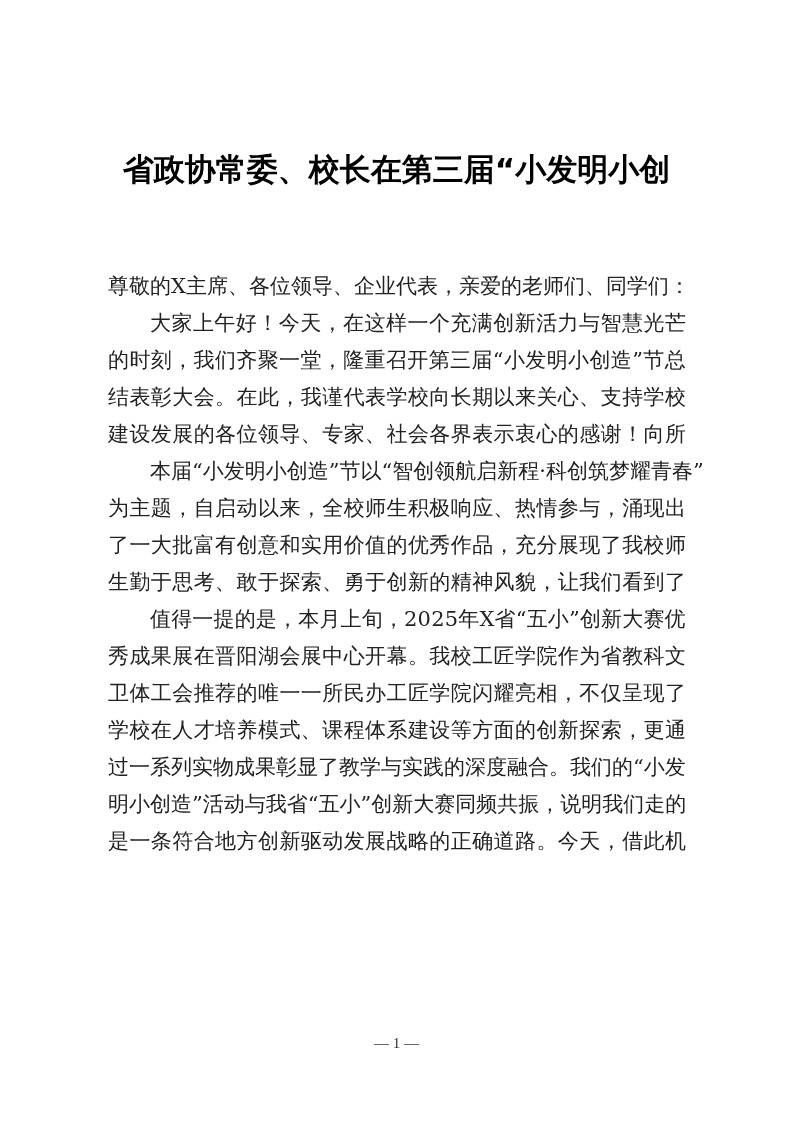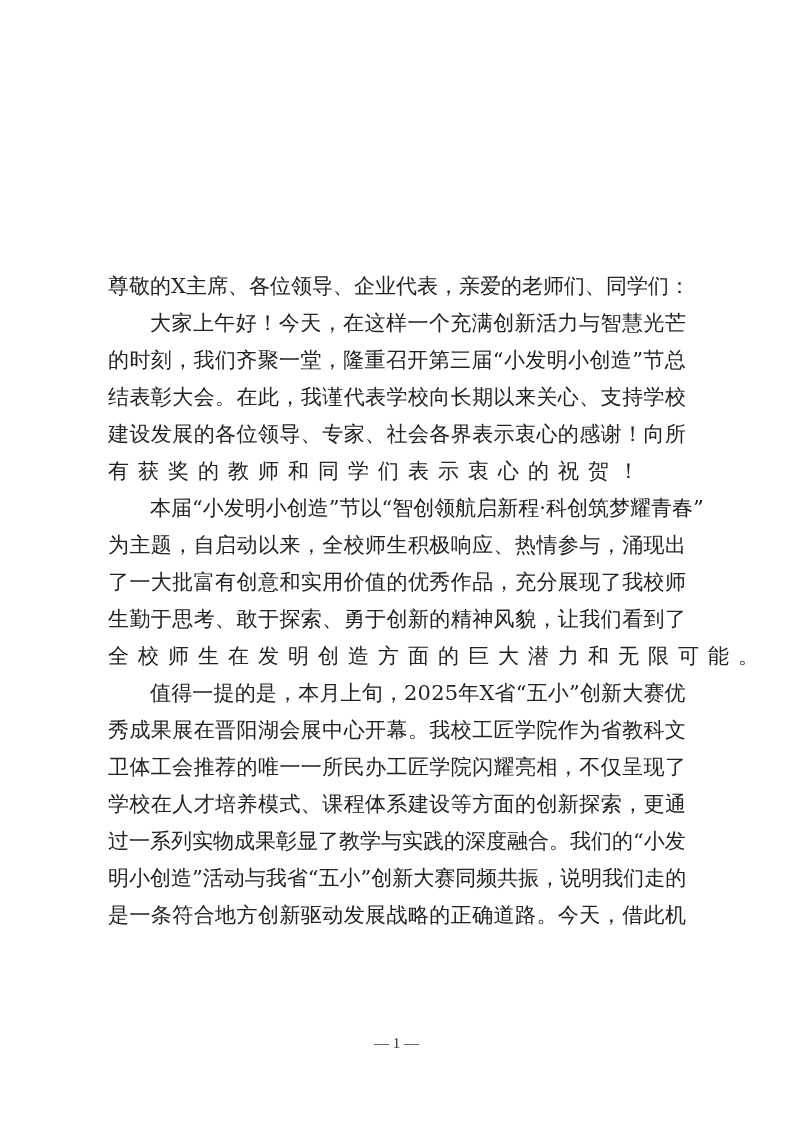--- a/index.html
+++ b/index.html
@@ -67,20 +67,21 @@
       font-size: 15px;
       color: #333333;
       font-family: "Liberation Serif", serif;
     }
   </style>
 </head>
 <body>
 
 <div class="page">
   <h1 class="title">
+    <span class="tline">省政协常委、校长在第三届“小发明小创</span>
   </h1>
 
   <div class="body" id="body-lines">
       <span class="line" style="display: flex; justify-content: space-between;">
         <span>尊</span>
         <span>敬</span>
         <span>的</span>
         <span>X</span>
         <span>主</span>
         <span>席</span>
@@ -215,21 +216,20 @@
         <span>示</span>
         <span>衷</span>
         <span>心</span>
         <span>的</span>
         <span>感</span>
         <span>谢</span>
         <span>！</span>
         <span>向</span>
         <span>所</span>
       </span>
-      <span class="line last">有获奖的教师和同学们表示衷心的祝贺！</span>
       <span class="line indent" style="display: flex; justify-content: space-between;">
         <span>本</span>
         <span>届</span>
         <span>“</span>
         <span>小</span>
         <span>发</span>
         <span>明</span>
         <span>小</span>
         <span>创</span>
         <span>造</span>
@@ -334,21 +334,20 @@
         <span>风</span>
         <span>貌</span>
         <span>，</span>
         <span>让</span>
         <span>我</span>
         <span>们</span>
         <span>看</span>
         <span>到</span>
         <span>了</span>
       </span>
-      <span class="line last">全校师生在发明创造方面的巨大潜力和无限可能。</span>
       <span class="line indent" style="display: flex; justify-content: space-between;">
         <span>值</span>
         <span>得</span>
         <span>一</span>
         <span>提</span>
         <span>的</span>
         <span>是</span>
         <span>，</span>
         <span>本</span>
         <span>月</span>

